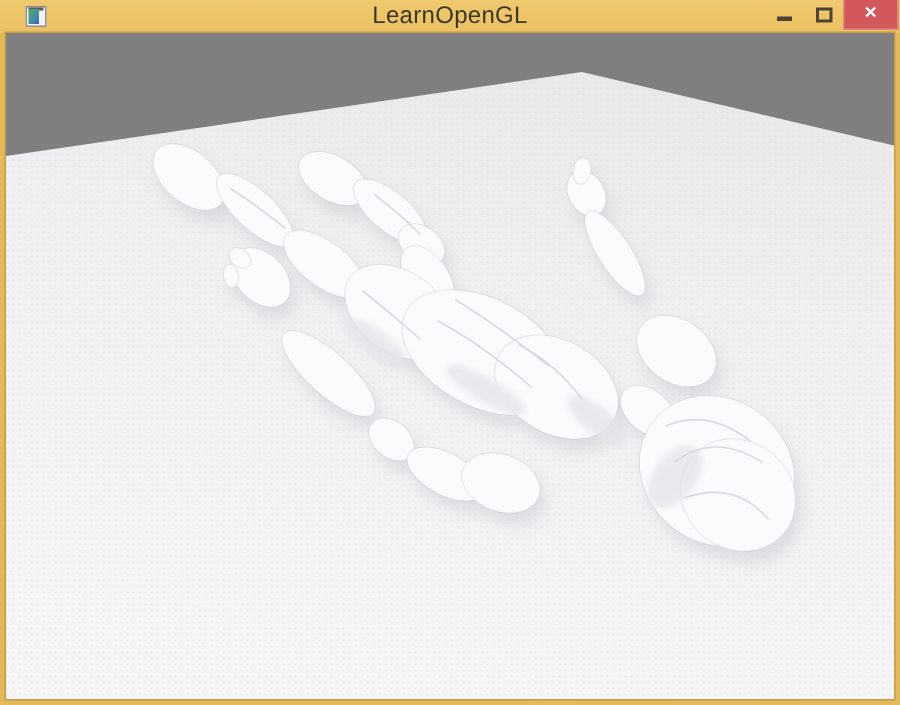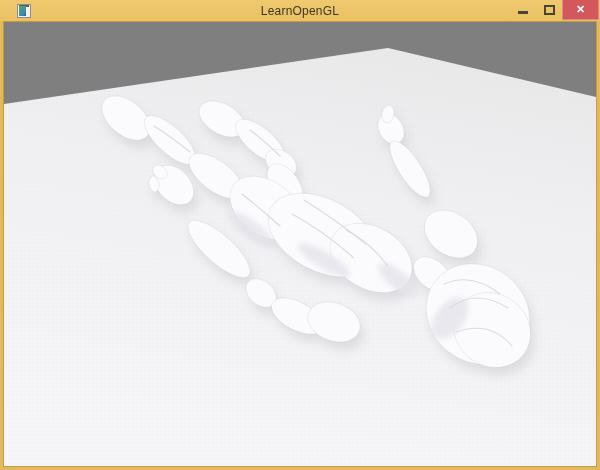--- a/index.html
+++ b/index.html
@@ -24,21 +24,21 @@
   .app-icon .icon-art{
     position:absolute;left:1px;top:1px;width:7px;height:10px;
     background:linear-gradient(135deg,#57a66a 0%,#3f8ab0 70%,#2f5f9e 100%);
   }
   .app-icon .icon-bar{
     position:absolute;left:1px;top:0;width:10px;height:2px;background:#5a5a5a;
   }
   .window-title{
     position:absolute;left:0;right:0;top:0;height:22px;
     text-align:center;line-height:22px;
-    font-size:12px;color:#3e3526;letter-spacing:.2px;
+    font-size:16px;color:#3e3526;letter-spacing:.2px;
   }
   .controls{
     position:absolute;right:1px;top:0;height:20px;display:flex;align-items:flex-start;
   }
   .btn{border:none;background:transparent;padding:0;margin:0;cursor:default;}
   .btn-min{width:26px;height:19px;position:relative;}
   .btn-min .dash{
     position:absolute;left:8px;top:11px;width:10px;height:3px;background:#4c4336;
   }
   .btn-max{width:26px;height:19px;position:relative;}

